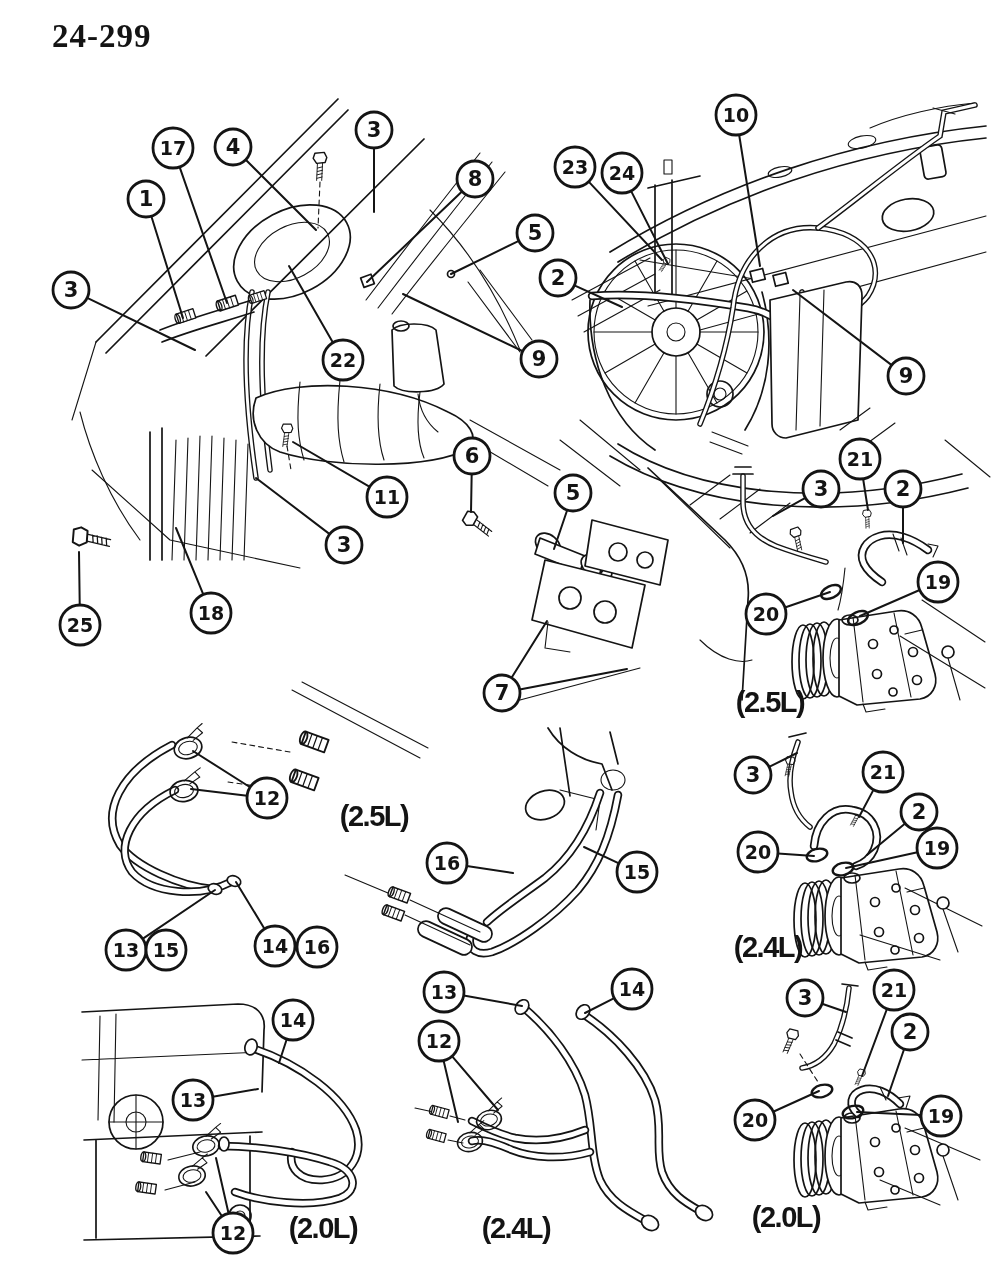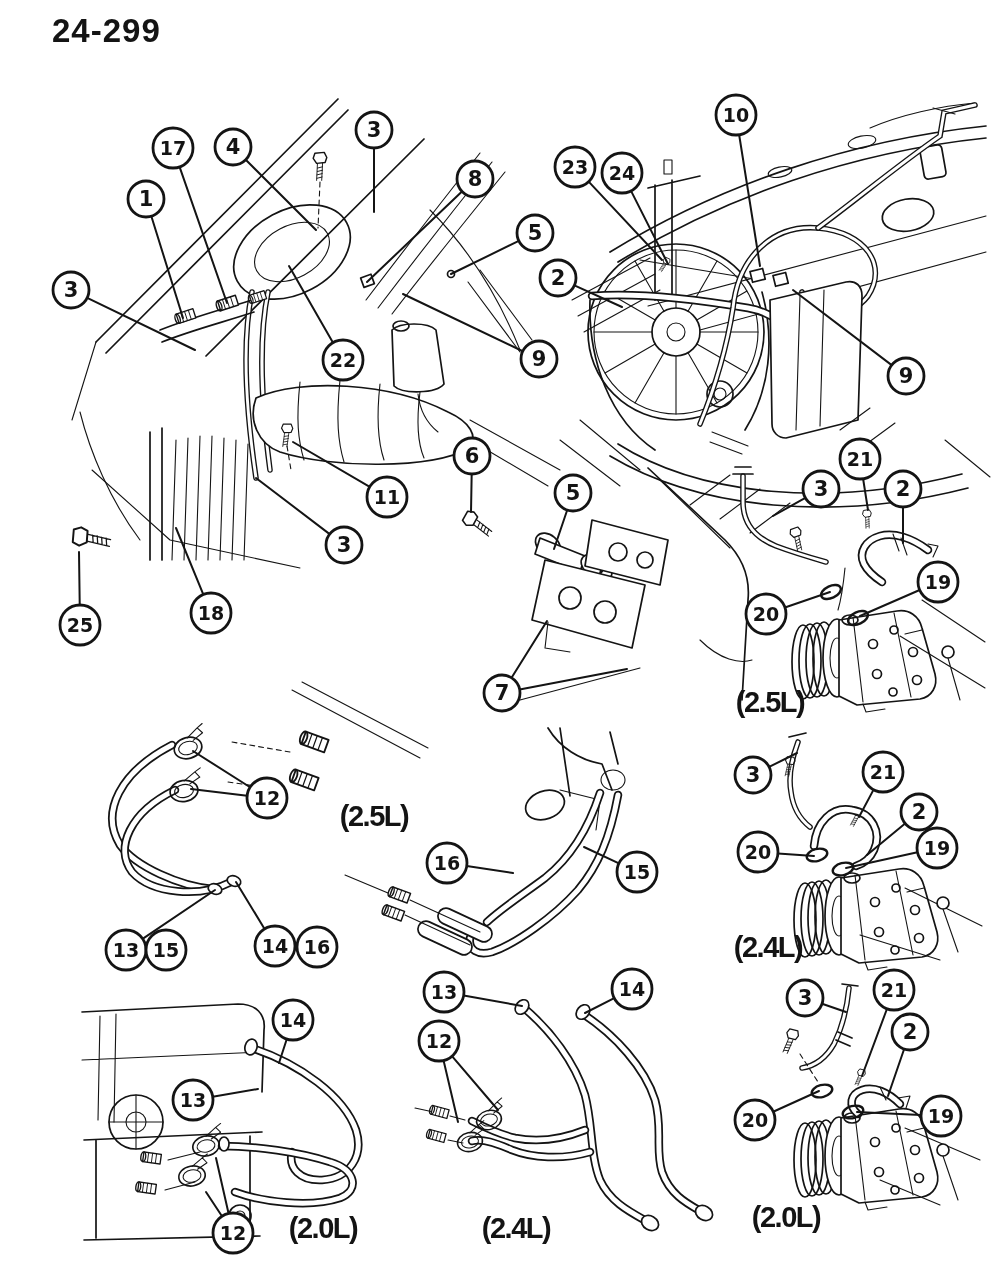--- a/index.html
+++ b/index.html
@@ -1,20 +1,20 @@
 <!DOCTYPE html>
 <html style="--ink: #141414; --paper: #ffffff;"><head>
 <meta charset="utf-8">
 <style>
   :root{ --ink:#141414; --paper:#ffffff; }
   html,body{margin:0;padding:0;background:#888;}
   .stage{position:relative;width:991px;height:1275px;background:var(--paper);overflow:hidden;
          font-family:"Liberation Sans",sans-serif;}
-  .page-title{position:absolute;left:52px;top:12px;
-              font-family:Liberation Sans, sans-serif;font-weight:bold;
+  .page-title{position:absolute;left:52px;top:18px;
+              font-family:Liberation Serif, serif;font-weight:bold;
               font-size:33px;letter-spacing:1px;color:var(--ink);}
   svg{position:absolute;left:0;top:0;}
   .ln{fill:none;stroke:var(--ink);stroke-width:1.7;stroke-linecap:round;stroke-linejoin:round;}
   .thin{stroke-width:1.1;}
   .wfill{fill:var(--paper);stroke:var(--ink);stroke-width:1.7;stroke-linejoin:round;}
   .hO{fill:none;stroke:var(--ink);stroke-width:8.5;stroke-linecap:round;}
   .hI{fill:none;stroke:var(--paper);stroke-width:5;stroke-linecap:round;}
   .tO{fill:none;stroke:var(--ink);stroke-width:5.6;stroke-linecap:round;}
   .tI{fill:none;stroke:var(--paper);stroke-width:2.9;stroke-linecap:round;}
   .dash{stroke-dasharray:5 4;stroke-width:1.1;}

